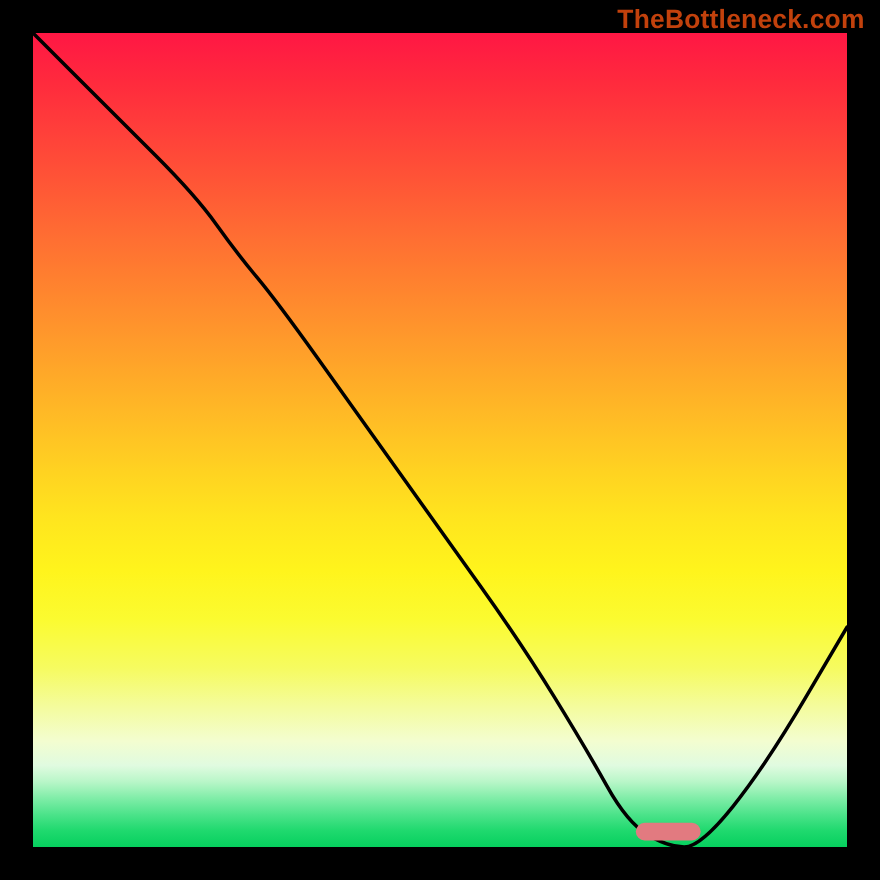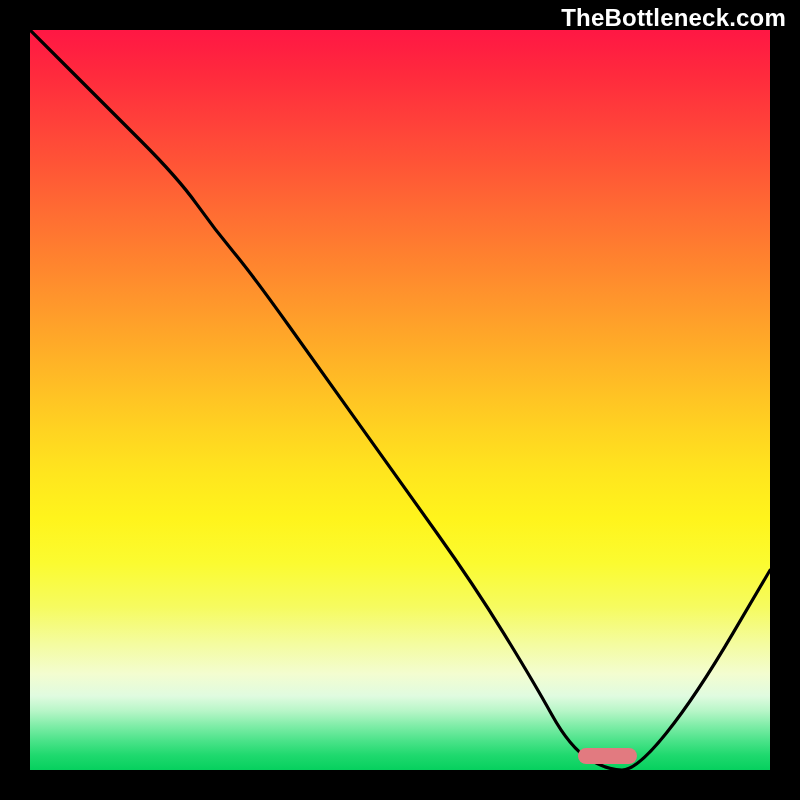--- a/index.html
+++ b/index.html
@@ -14,21 +14,21 @@
   .frame {
     position: relative;
     width: 800px;
     height: 800px;
     background: #000;
   }
   .watermark {
     position: absolute;
     top: 4px;
     right: 14px;
-    color: #ffffff;
+    color: #c2410c;
     font-size: 24px;
     font-weight: 600;
     letter-spacing: 0.2px;
     z-index: 10;
     user-select: none;
   }
   .plot-area {
     position: absolute;
     left: 30px;
     top: 30px;

